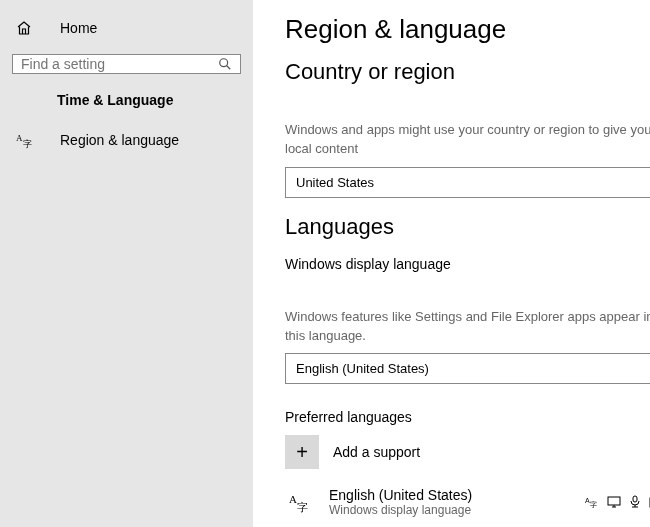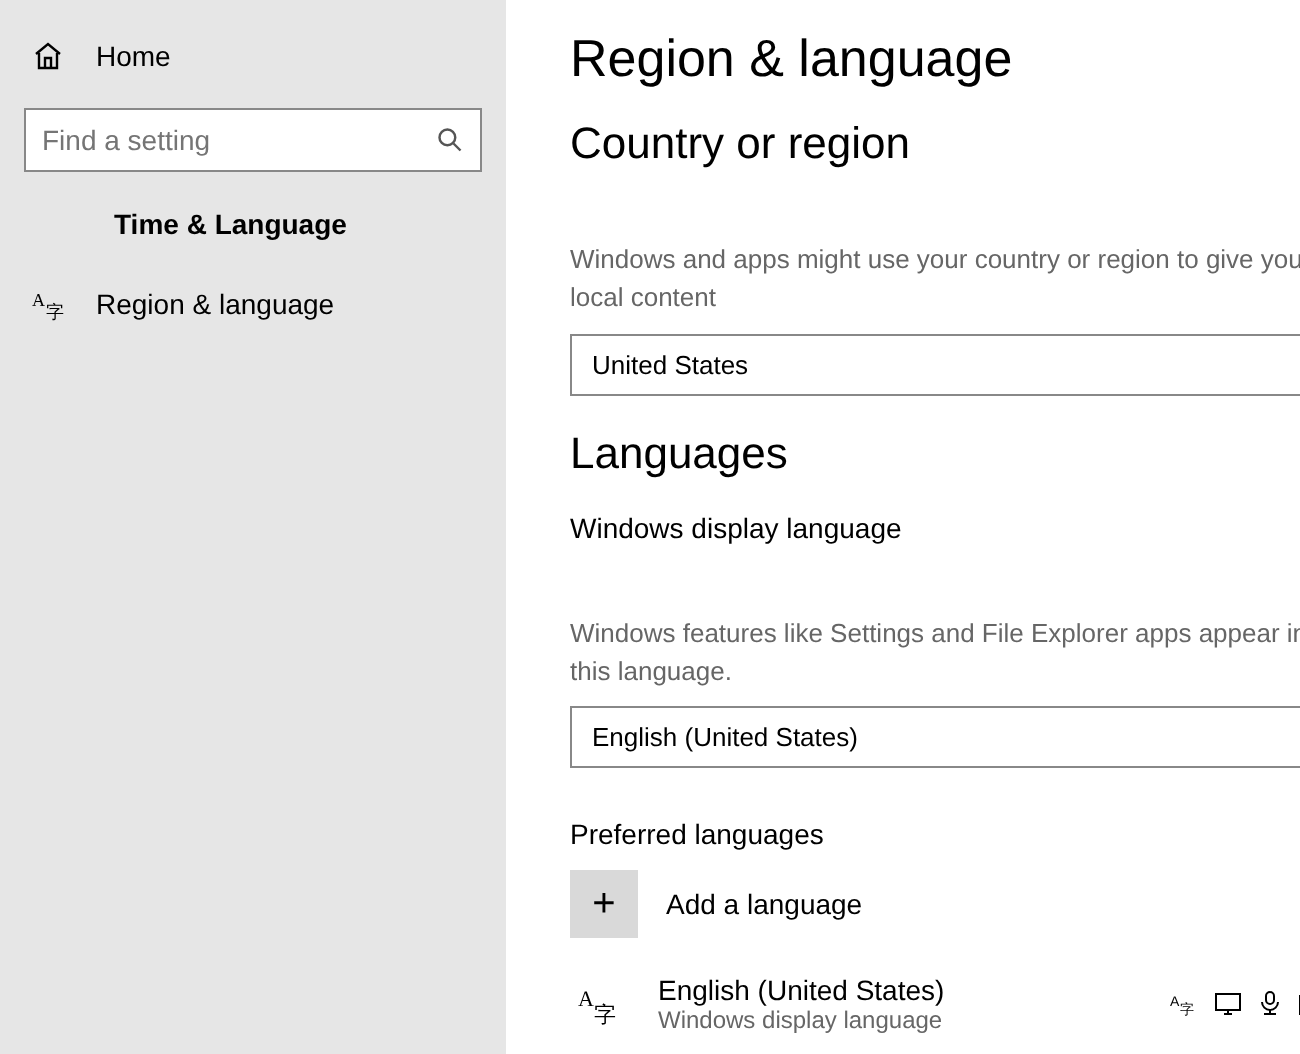--- a/index.html
+++ b/index.html
@@ -18,36 +18,37 @@
     width: 266px;
     background: #e6e6e6;
     padding: 8px 0 0 0;
   }
   .side-row {
     display: flex;
     align-items: center;
     height: 40px;
     padding: 0 14px;
     cursor: pointer;
+    gap: 12px;
   }
   .side-row .icon {
     width: 20px;
     display: flex;
     align-items: center;
     justify-content: center;
     margin-right: 14px;
   }
   .searchwrap {
     padding: 6px 12px 10px 12px;
   }
   .searchbox {
     position: relative;
     border: 1px solid #888;
     background: #fff;
-    height: 32px;
+    height: 20px;
     display: flex;
     align-items: center;
   }
   .searchbox input {
     border: none;
     outline: none;
     font-family: inherit;
     font-size: 14px;
     padding: 0 8px;
     flex: 1;
@@ -199,21 +200,21 @@
   <div class="h3">Windows display language</div>
   <div class="desc">Windows features like Settings and File Explorer apps appear in this language.</div>
   <div class="selectlike">
     <span>English (United States)</span>
   </div>
 
   <div class="h3" style="margin-top:25px">Preferred languages</div>
 
   <div class="addlang">
     <div class="plusbox">+</div>
-    <span>Add a language</span>
+    <span>Add a support</span>
   </div>
 
   <div class="langrow">
     <span class="langicon">
       <svg width="22" height="22" viewBox="0 0 22 22">
         <text x="0" y="12" font-size="11" font-family="Segoe UI" fill="#000">A</text>
         <text x="8" y="20" font-size="11" font-family="Segoe UI" fill="#000">字</text>
       </svg>
     </span>
     <div class="langtext">

